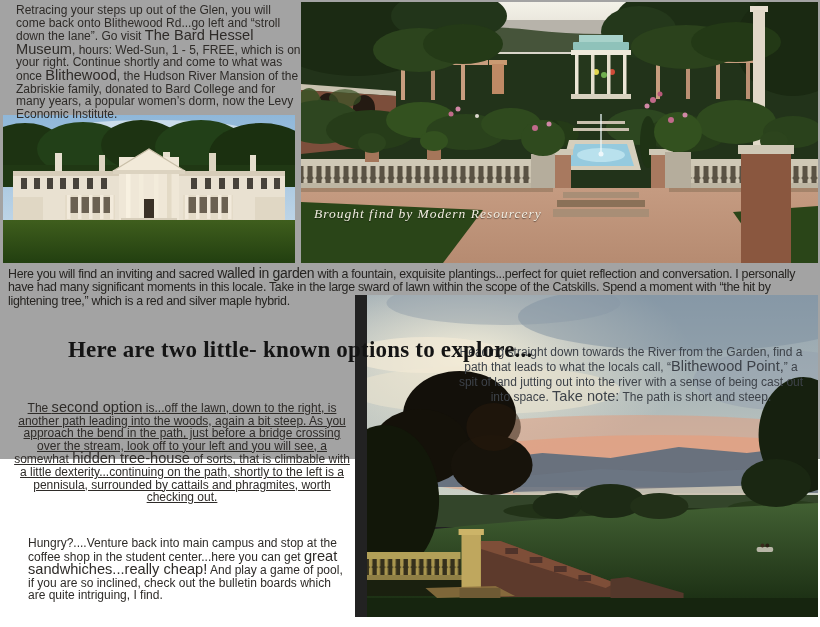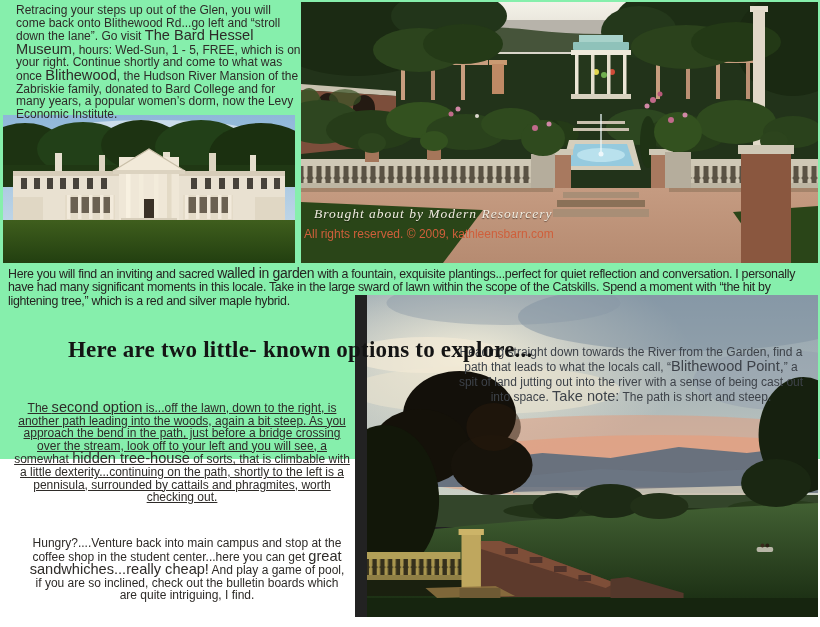--- a/index.html
+++ b/index.html
@@ -2,21 +2,21 @@
 <html><head>
 <meta charset="utf-8">
 <style>
   * { margin: 0; padding: 0; box-sizing: border-box; }
   html, body { background: #ffffff; }
   body {
     width: 820px; height: 627px;
     font-family: "Liberation Sans", "DejaVu Sans", sans-serif;
     overflow: hidden;
   }
-  .page { position: relative; width: 820px; height: 459px; background: #86efac; }
+  .page { position: relative; width: 820px; height: 459px; background: #a3a3a3; }
 
   .txt { color: #2e2b28; font-size: 12px; line-height: 12.6px; }
   .txt .lg { font-size: 14.6px; }
 
   .intro { position: absolute; left: 16px; top: 4px; width: 286px; text-align: left; z-index: 5; }
 
   .photo { position: absolute; overflow: hidden; background: #222; }
   .photo svg { display: block; width: 100%; height: 100%; }
   .mansion { left: 3px; top: 115px; width: 292px; height: 148px; z-index: 1; }
   .garden  { left: 301px; top: 2px;  width: 517px; height: 261px; z-index: 1; }
@@ -44,21 +44,21 @@
     font-family: "Liberation Serif", "DejaVu Serif", serif;
     font-weight: bold; font-size: 23px; letter-spacing: 0.2px;
     color: #141414; white-space: nowrap; margin-left: 48px;
   }
 
   .point-para {
     position: absolute; left: 100px; top: 50px; width: 352px; z-index: 6;
     text-align: center; color: #3d4249; line-height: 14.4px;
   }
   .option-para { position: absolute; left: 12px; top: 401px; width: 340px; text-align: center; z-index: 5; text-decoration: underline; }
-  .hungry-para { position: absolute; left: 28px; top: 537px; width: 318px; text-align: center; z-index: 5; }
+  .hungry-para { position: absolute; left: 28px; top: 537px; width: 318px; z-index: 5; }
 
   figure { margin: 0; }
 </style>
 </head>
 <body>
 
 <div class="page">
 
   <p class="txt intro"><span>Retracing your steps up out of the Glen, you will come back onto Blithewood Rd...go left and “stroll down the lane”. Go visit </span><span class="lg">The Bard Hessel Museum</span><span>, hours: Wed-Sun, 1 - 5, FREE, which is on your right. Continue shortly and come to what was once </span><span class="lg">Blithewood</span><span>, the Hudson River Mansion of the Zabriskie family, donated to Bard College and for many years, a popular women’s dorm, now the Levy Economic Institute.</span></p>
 
@@ -277,22 +277,21 @@
         <rect x="368" y="186" width="149" height="4" fill="#8a7158" opacity=".55"></rect>
         <rect x="262" y="190" width="76" height="6" fill="#a88e76"></rect>
         <rect x="256" y="198" width="88" height="7" fill="#8a7158"></rect>
         <rect x="252" y="207" width="96" height="8" fill="#a88e76"></rect>
         <polygon points="0,200 182,208 142,261 0,261" fill="#2a4518"></polygon>
         <polygon points="432,210 517,204 517,261 468,261" fill="#2a4518"></polygon>
         <rect x="440" y="150" width="50" height="111" fill="#8a573f"></rect>
         <rect x="437" y="143" width="56" height="9" fill="#cfc8b6"></rect>
       </g>
     </svg>
-    <div class="wm1">Brought about by Modern Resourcery</div>
-    <div class="wm2">All rights reserved. © 2009, kathleensbarn.com</div>
+    <div class="wm1">Brought find by Modern Resourcery</div>
   </figure>
 
   <p class="txt garden-para"><span>Here you will find an inviting and sacred </span><span class="lg">walled in garden</span><span> with a fountain, exquisite plantings...perfect for quiet reflection and conversation. I personally have had many significant moments in this locale. Take in the large sward of lawn within the scope of the Catskills. Spend a moment with “the hit by lightening tree,” which is a red and silver maple hybrid.</span></p>
 
   <h1 class="heading">Here are two little- known options to explore...</h1>
 
   <figure class="photo sunset">
     <svg viewBox="0 0 463 322" preserveAspectRatio="none">
       <defs>
         <linearGradient id="ssky" x1="0" y1="0" x2="0" y2="1">

